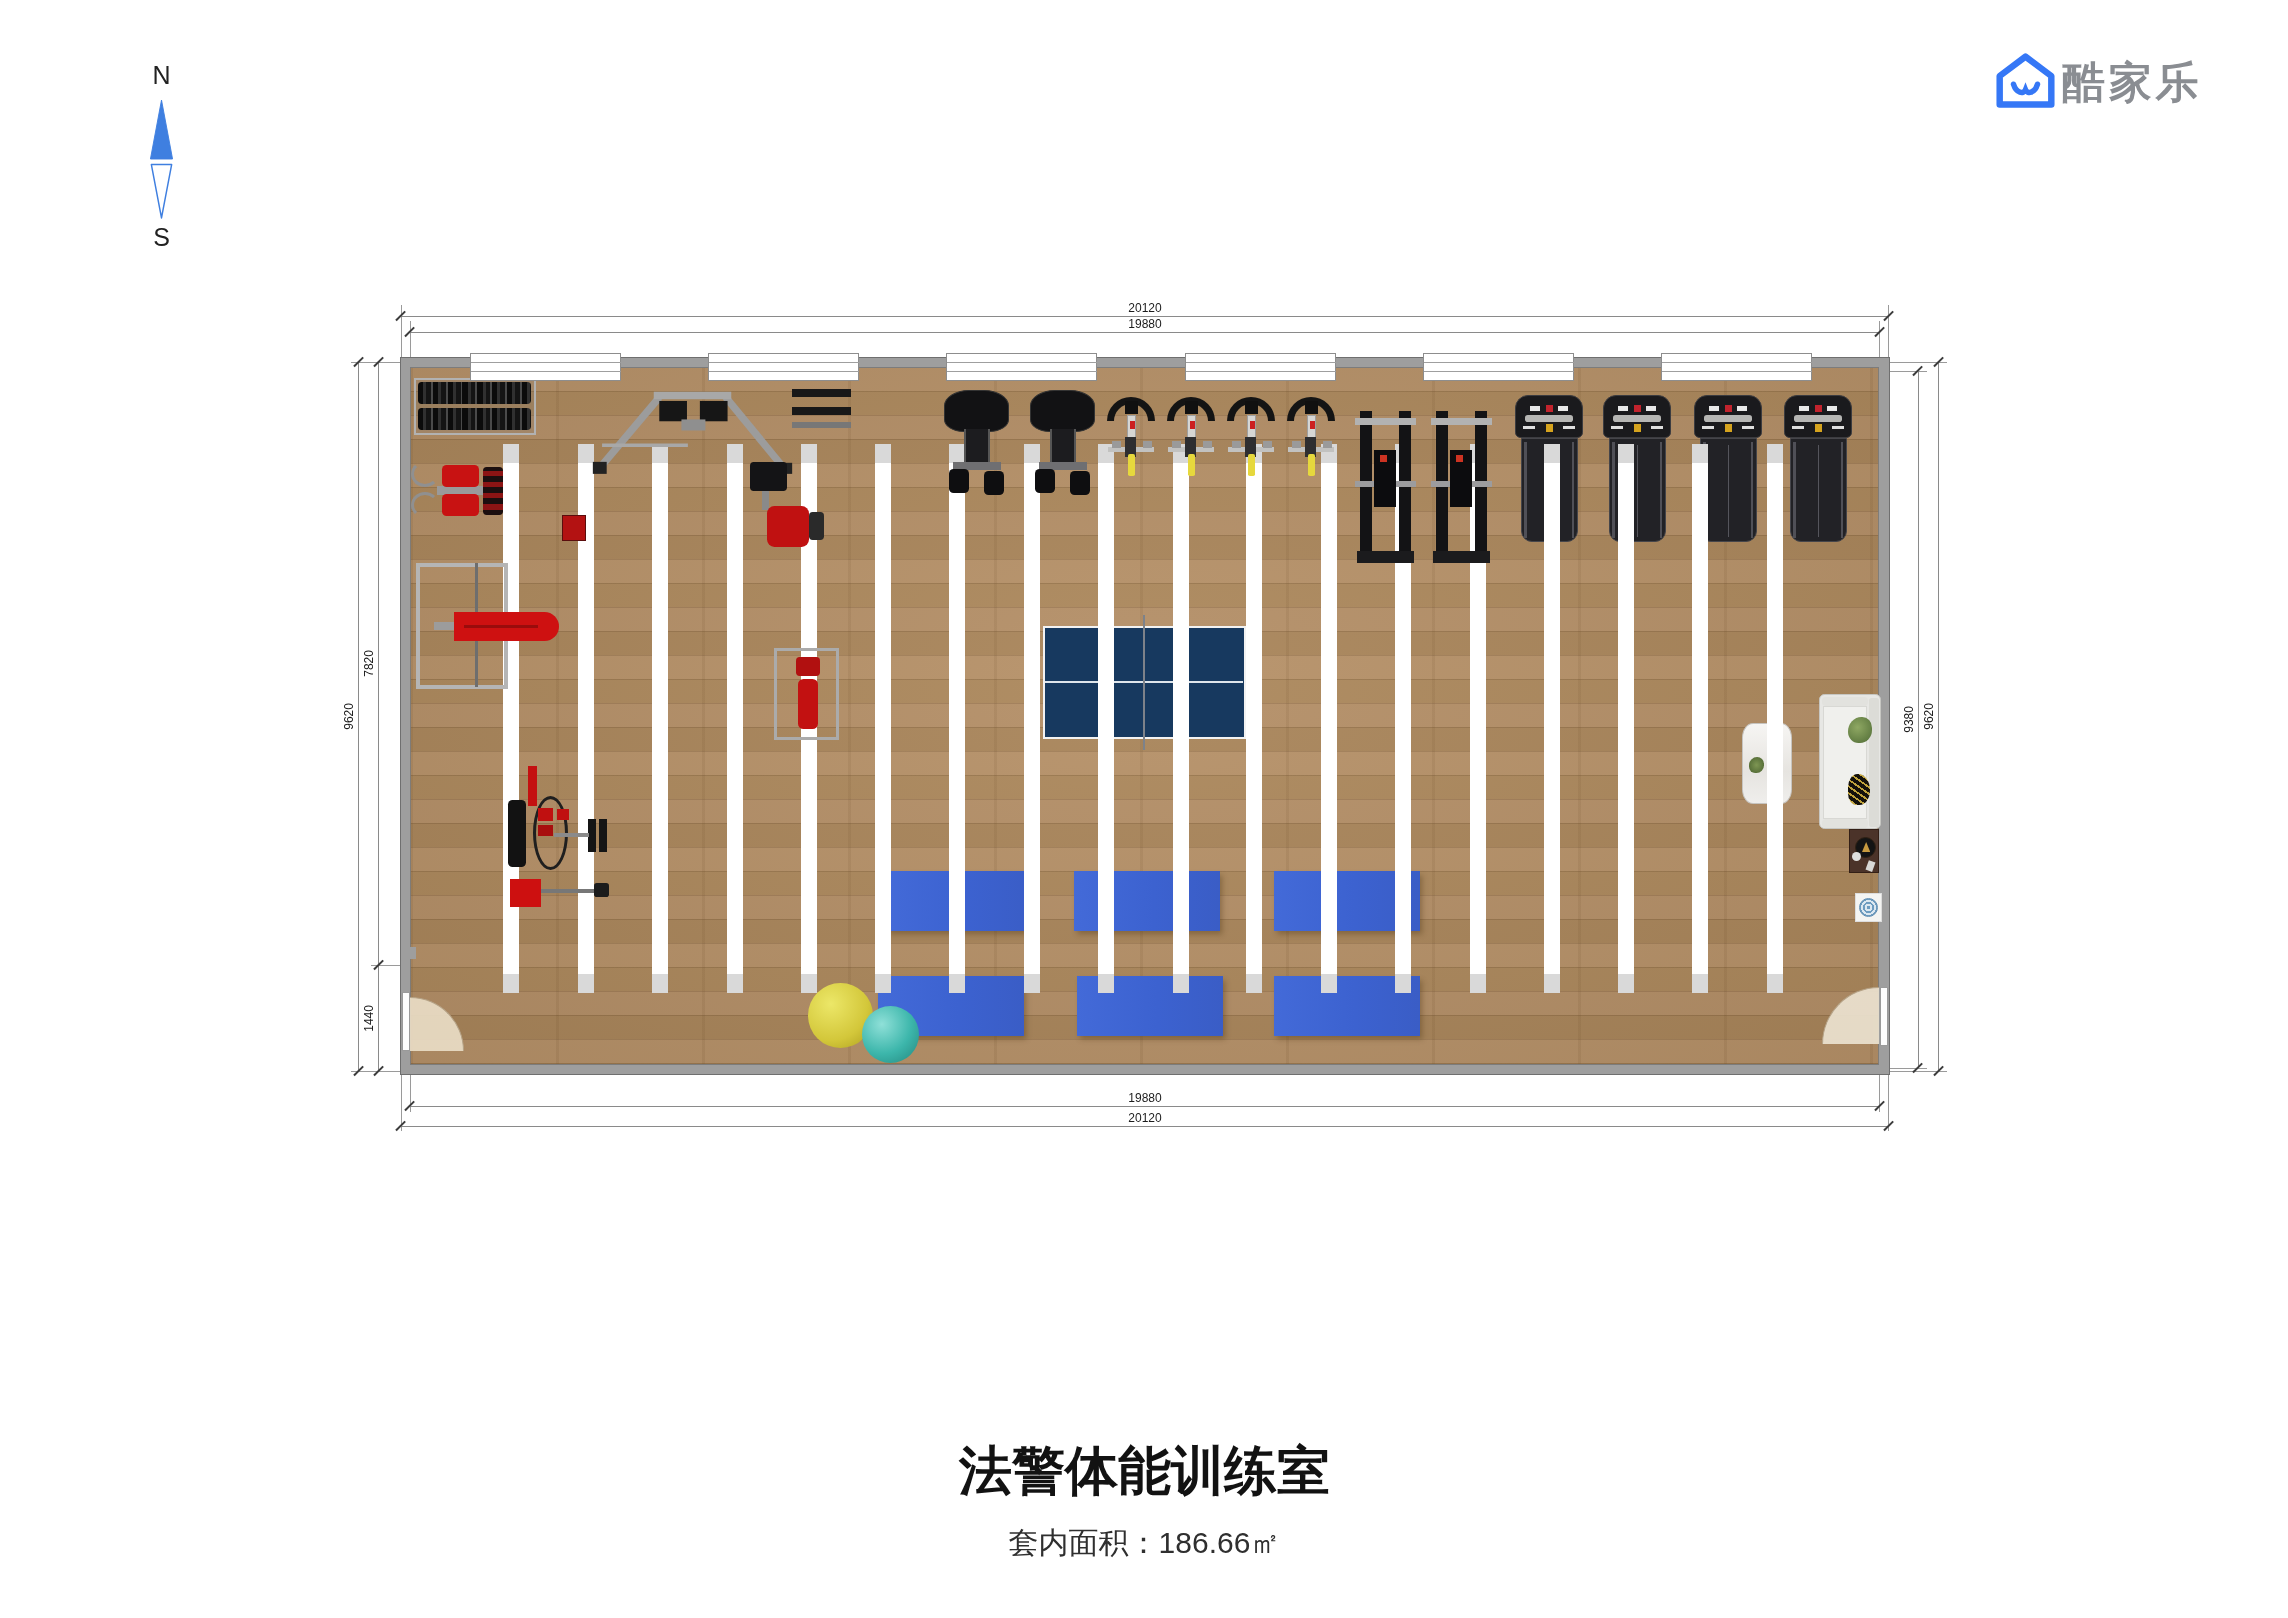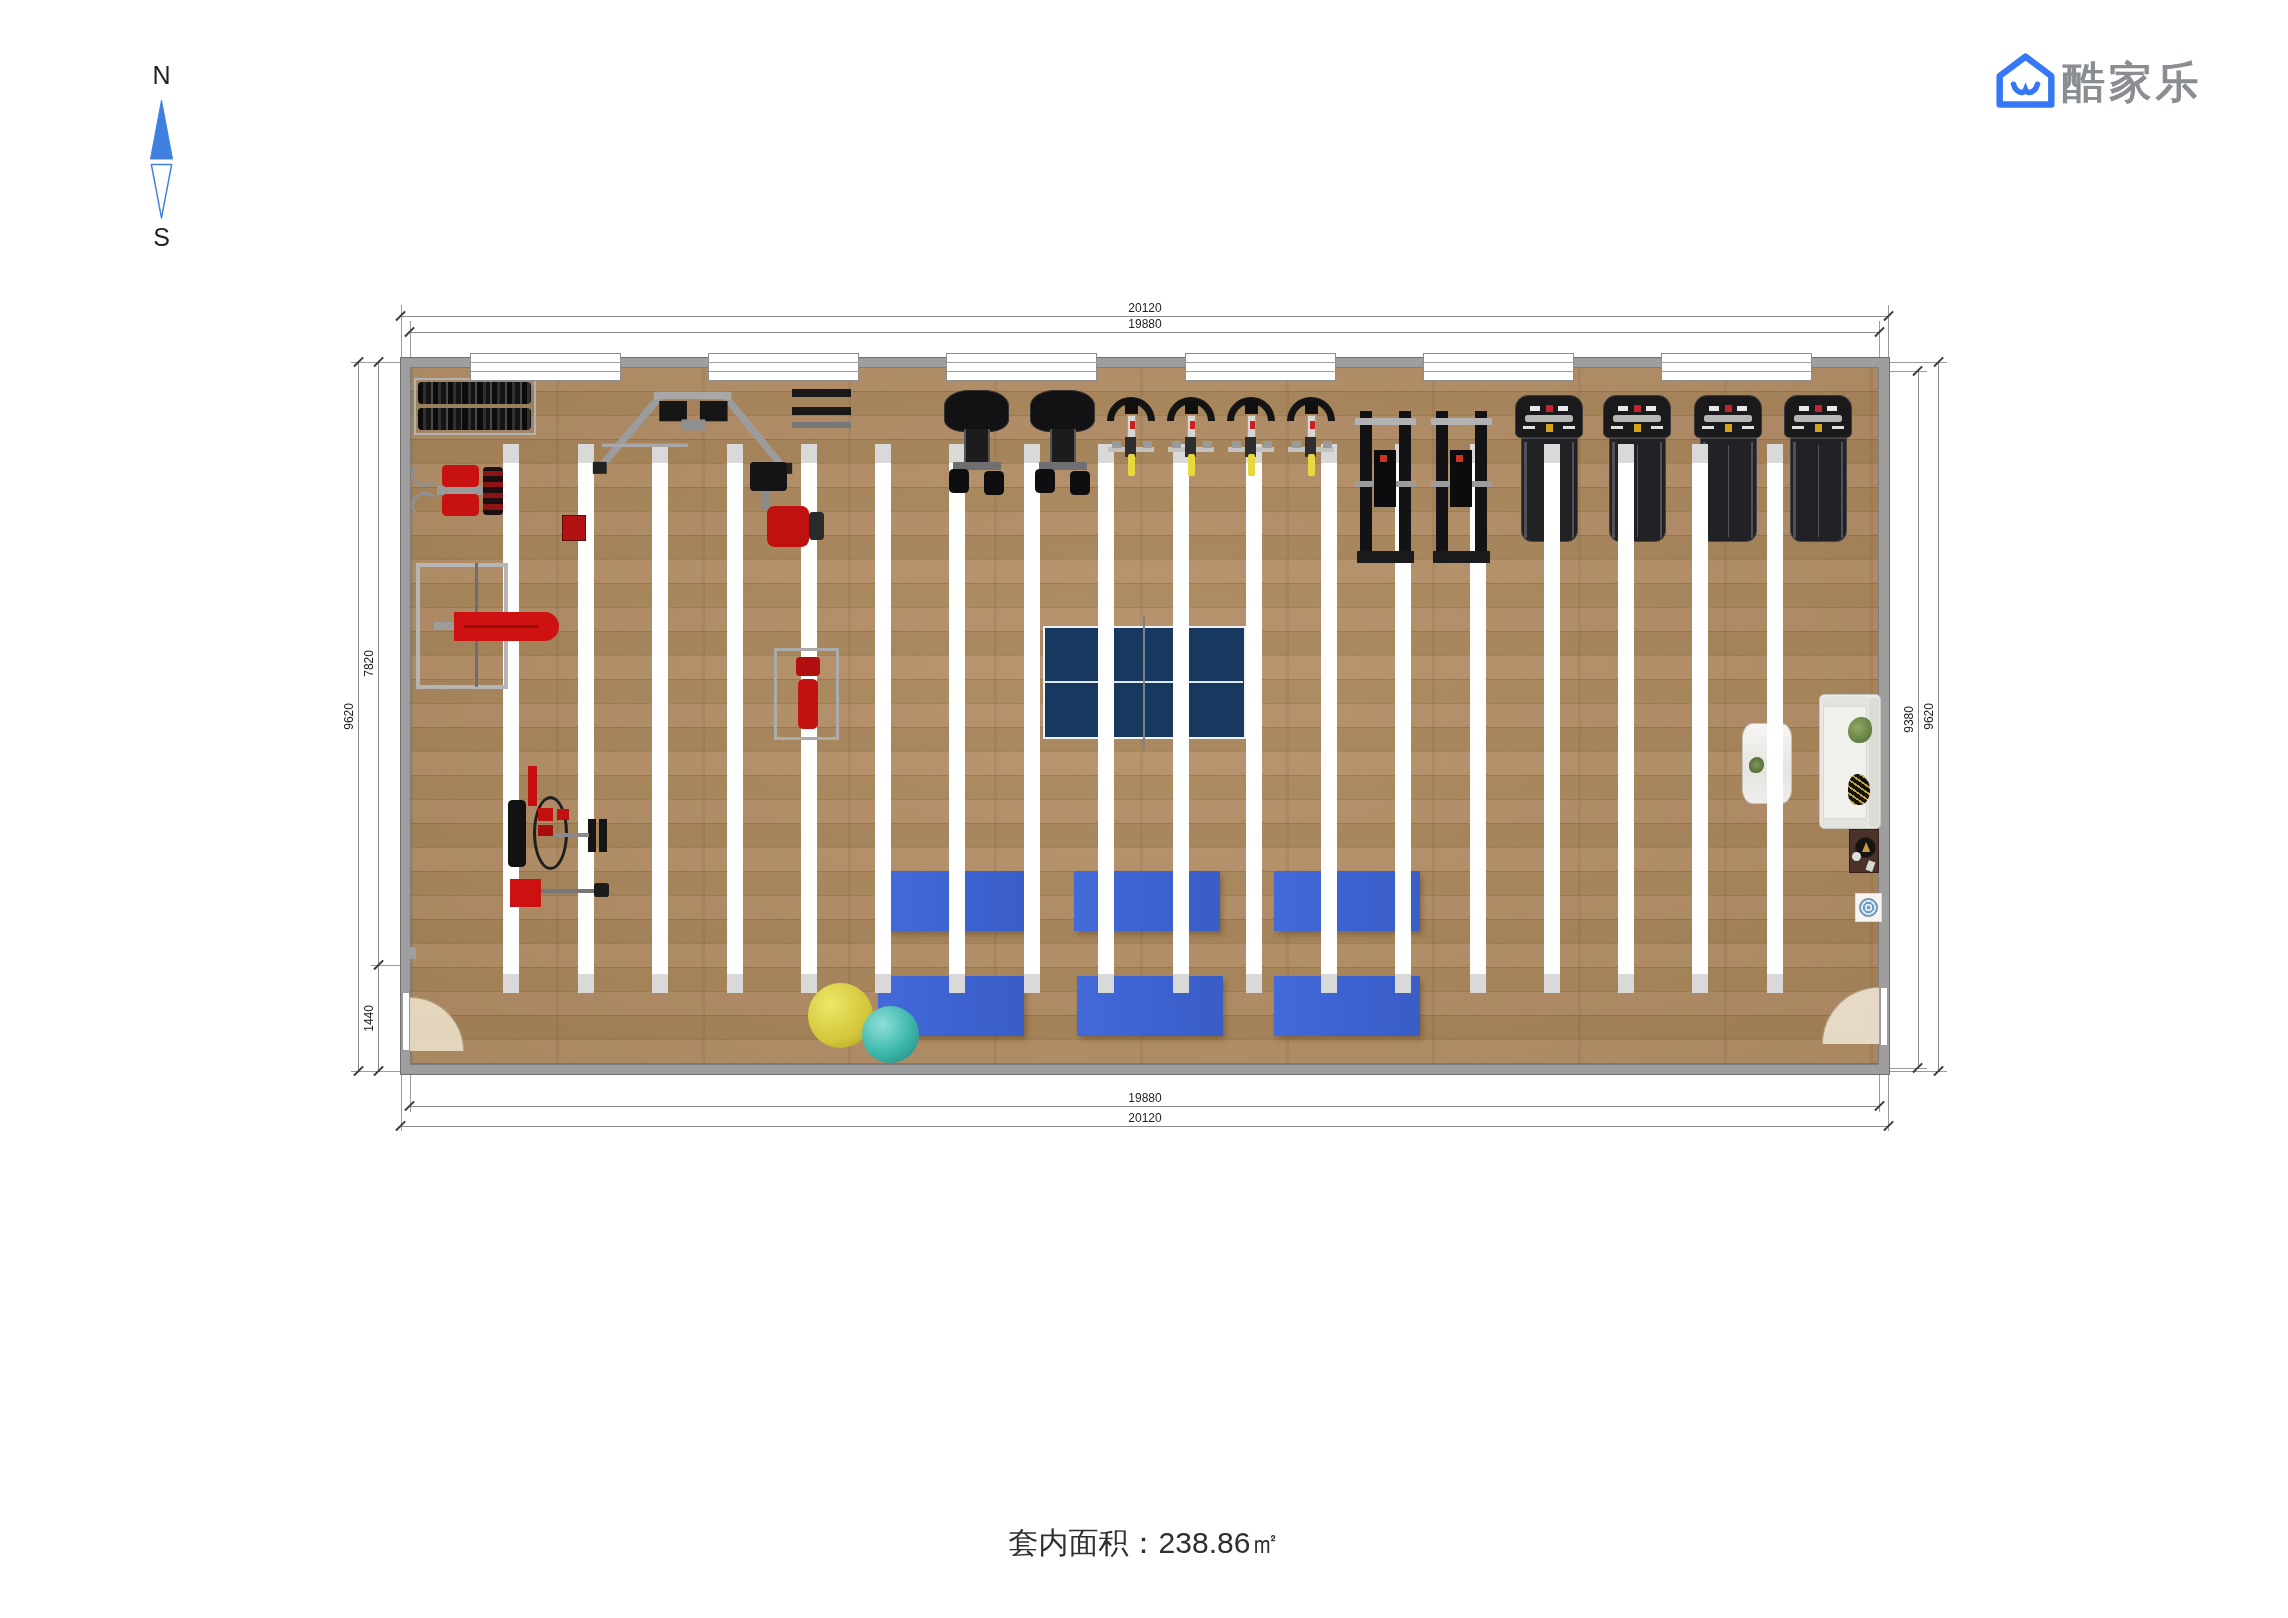--- a/index.html
+++ b/index.html
@@ -445,15 +445,16 @@
     <div class="abs" style="left:407px;top:625px;width:65px;height:65px;border-radius:50%;background:radial-gradient(circle at 35% 32%,#ece768,#d3c73a 60%,#ab9d1d);z-index:5;"></div>
     <div class="abs" style="left:461px;top:648px;width:57px;height:57px;border-radius:50%;background:radial-gradient(circle at 35% 32%,#8fe0d8,#3cb6ab 55%,#23857c);z-index:6;"></div>
 
     <div class="abs" style="left:9.2px;top:639px;width:54px;height:54px;background:rgba(233,220,198,.92);border-top-right-radius:100%;border:0.9px solid #b5a286;border-left:none;border-bottom:none;z-index:5;"></div>
     <div class="abs" style="left:0.9px;top:634px;width:8.3px;height:59px;background:#fdfdfd;border:0.9px solid #9a9a9a;z-index:6;"></div>
     <div class="abs" style="left:1421px;top:629px;width:57px;height:57px;background:rgba(236,226,208,.92);border-top-left-radius:100%;border:0.9px solid #b5a286;border-right:none;border-bottom:none;z-index:5;"></div>
     <div class="abs" style="left:1479px;top:629px;width:8.3px;height:59px;background:#fdfdfd;border:0.9px solid #9a9a9a;z-index:6;"></div>
     <div class="abs" style="left:0;top:589px;width:14.8px;height:12px;background:#9e9e9e;z-index:4;"></div>
   </div>
 
-  <div class="abs subtitle">套内面积：238.86㎡</div>
+  <div class="abs title">法警体能训练室</div>
+  <div class="abs subtitle">套内面积：186.66㎡</div>
 </div>
 
 
 </body></html>

